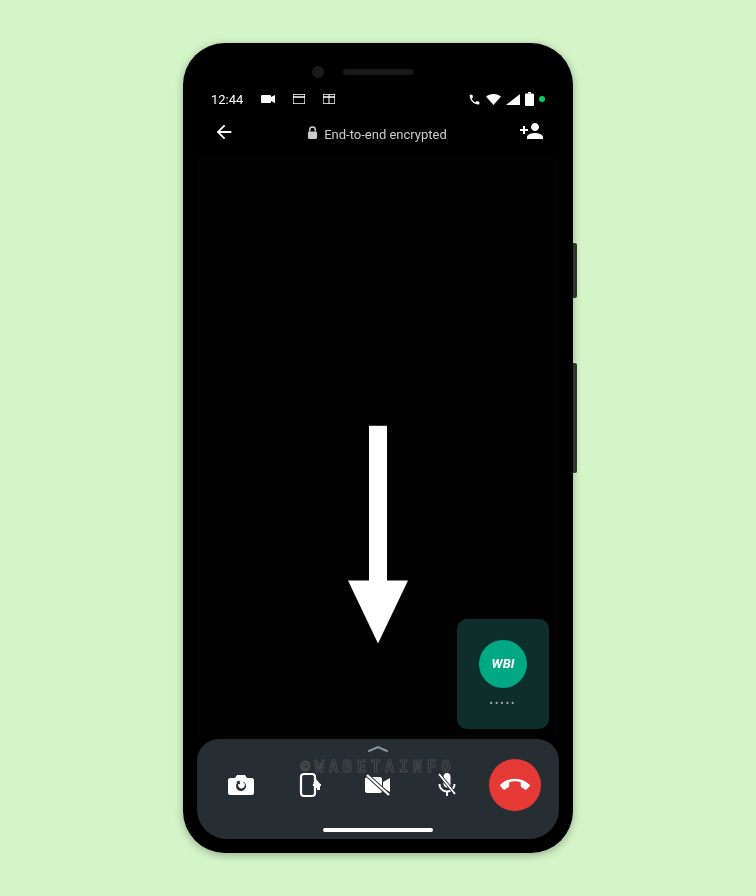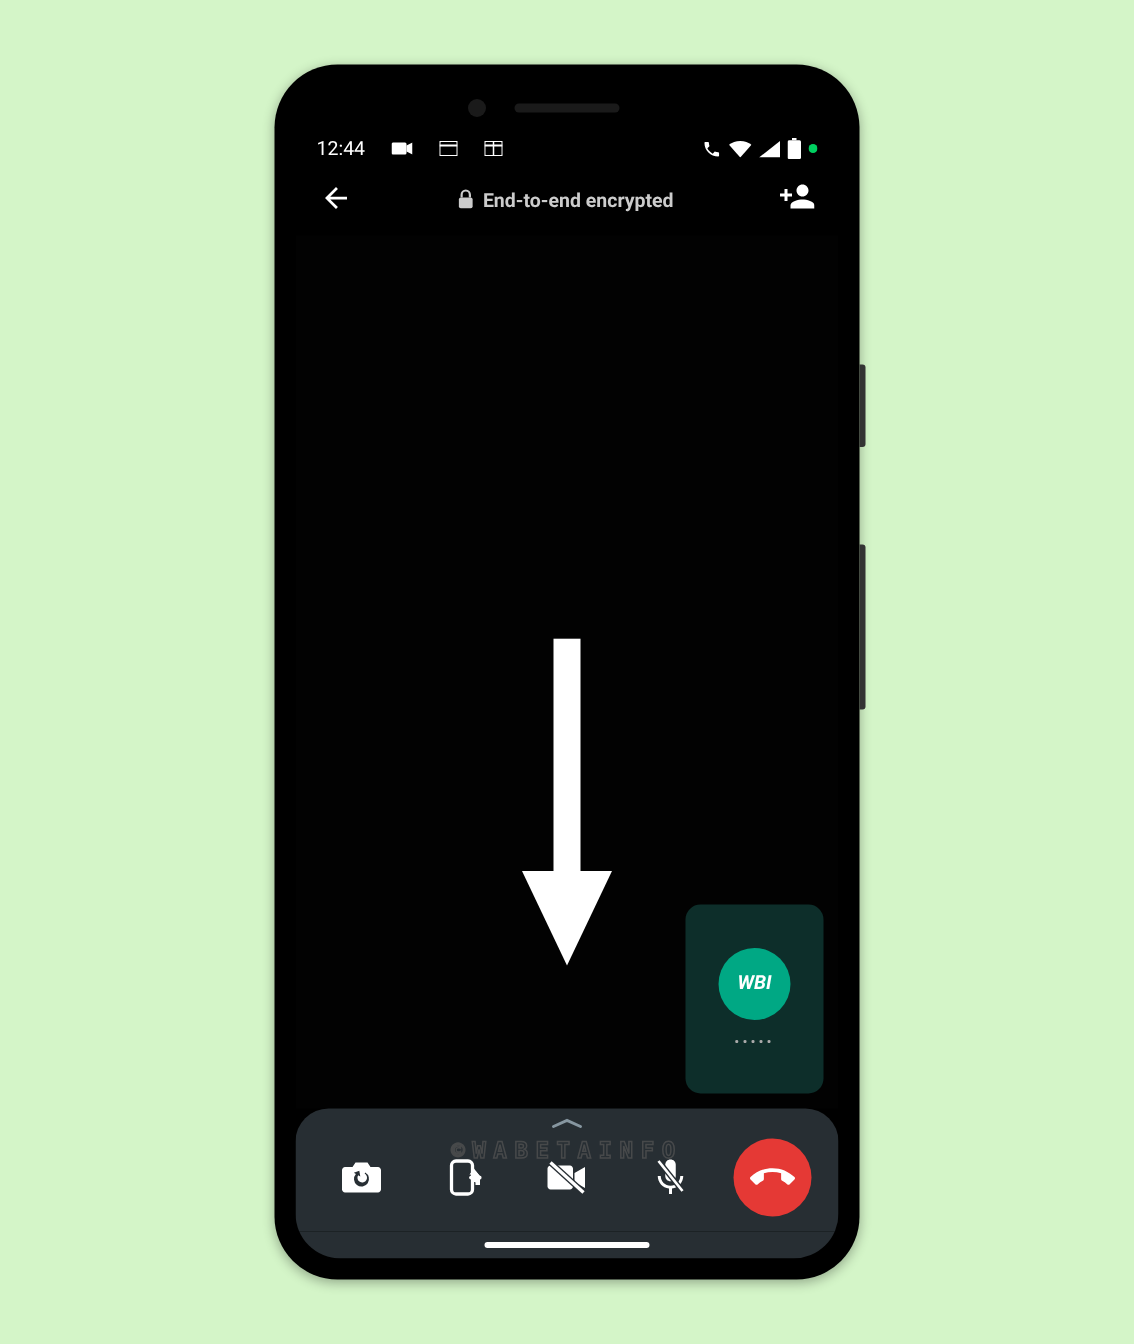--- a/index.html
+++ b/index.html
@@ -93,41 +93,40 @@
       justify-content: space-between;
       padding: 0 16px;
       color: #fff;
     }
     .top-center {
       display: flex;
       align-items: center;
       gap: 6px;
       font-size: 13px;
       color: #ccc;
-      font-weight: bold;
     }
     .call-area {
       flex: 1;
       position: relative;
       background: #020202;
     }
     .arrow-annotation {
       position: absolute;
       left: 50%;
       top: 50%;
       transform: translate(-50%, -10%);
       pointer-events: none;
       z-index: 10;
     }
     .pip-preview {
       position: absolute;
       right: 10px;
       bottom: 10px;
       width: 92px;
-      height: 126px;
+      height: 110px;
       background: #0d2e2a;
       border-radius: 10px;
       display: flex;
       flex-direction: column;
       align-items: center;
       justify-content: center;
       gap: 10px;
     }
     .pip-avatar {
       width: 48px;

